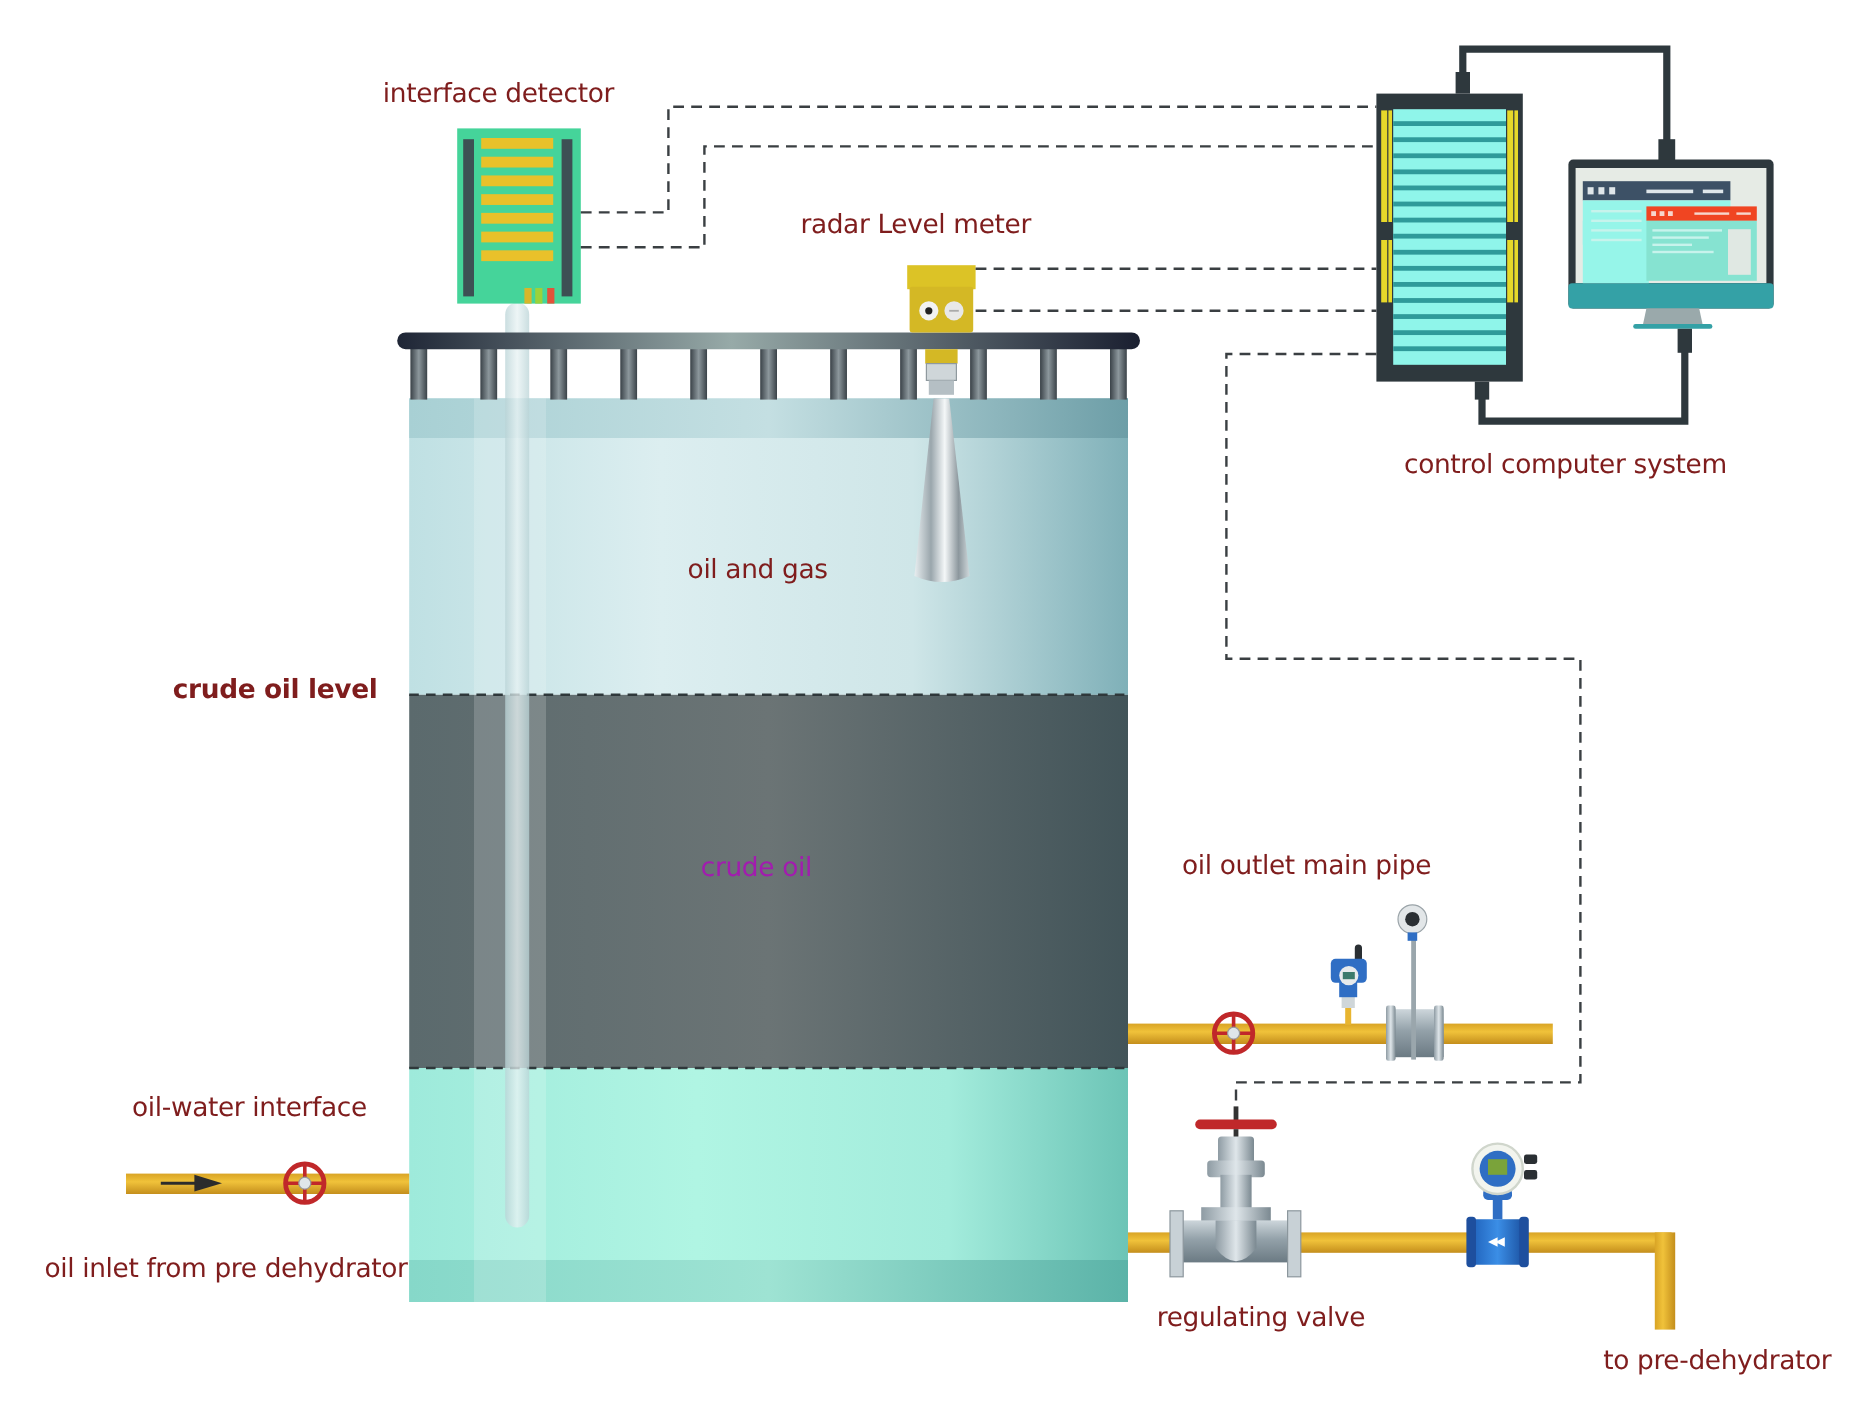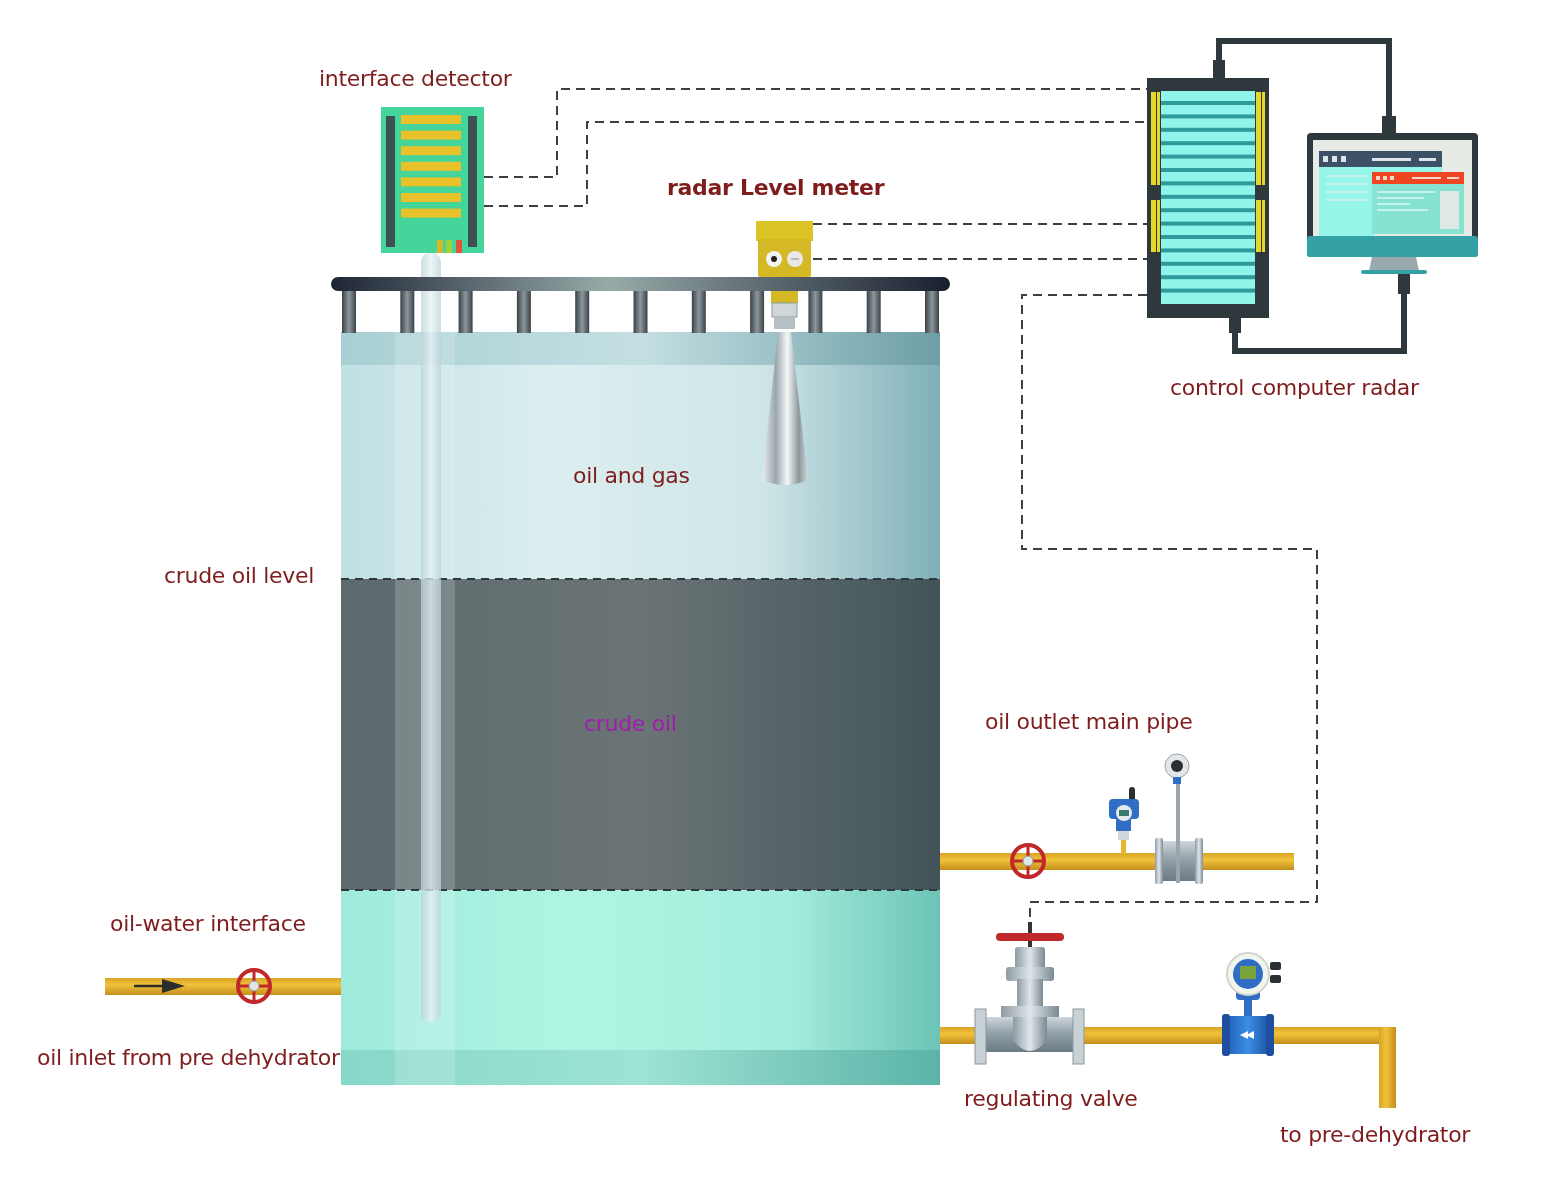--- a/index.html
+++ b/index.html
@@ -300,22 +300,22 @@
     <rect x="1236" y="990" width="24" height="10" rx="4" fill="#2f6ec4"></rect>
     <circle cx="1248" cy="974" r="21" fill="#f2f4ee" stroke="#d0d6cc" stroke-width="2"></circle>
     <circle cx="1248" cy="974" r="15" fill="#2f6ec4"></circle>
     <rect x="1240" y="966" width="16" height="13" fill="#7aa33a"></rect>
     <rect x="1270" y="962" width="11" height="8" rx="2" fill="#2a2f33"></rect>
     <rect x="1270" y="975" width="11" height="8" rx="2" fill="#2a2f33"></rect>
   </g>
 </svg>
 
 <div class="lbl" style="left:319px;top:66px;">interface  detector</div>
-<div class="lbl" style="left:667px;top:175px;font-weight:bold;">radar Level meter</div>
-<div class="lbl" style="left:1170px;top:375px;">control computer radar</div>
+<div class="lbl" style="left:667px;top:175px;">radar Level meter</div>
+<div class="lbl" style="left:1170px;top:375px;">control computer system</div>
 <div class="lbl" style="left:573px;top:463px;">oil and gas</div>
-<div class="lbl" style="left:164px;top:563px;">crude oil level</div>
+<div class="lbl" style="left:144px;top:563px;font-weight:bold;">crude oil level</div>
 <div class="lbl light" style="left:584px;top:711px;">crude oil</div>
 <div class="lbl" style="left:985px;top:709px;text-align:center;">oil outlet main pipe</div>
 <div class="lbl" style="left:110px;top:911px;">oil-water interface</div>
 <div class="lbl" style="left:37px;top:1021px;margin-top:24px;">oil inlet from pre dehydrator</div>
 <div class="lbl" style="left:964px;top:1086px;">regulating valve</div>
-<div class="lbl" style="left:1280px;top:1122px;text-align:center;">to pre-dehydrator</div>
+<div class="lbl" style="left:1336px;top:1122px;text-align:center;">to pre-dehydrator</div>
 
 </body></html>

